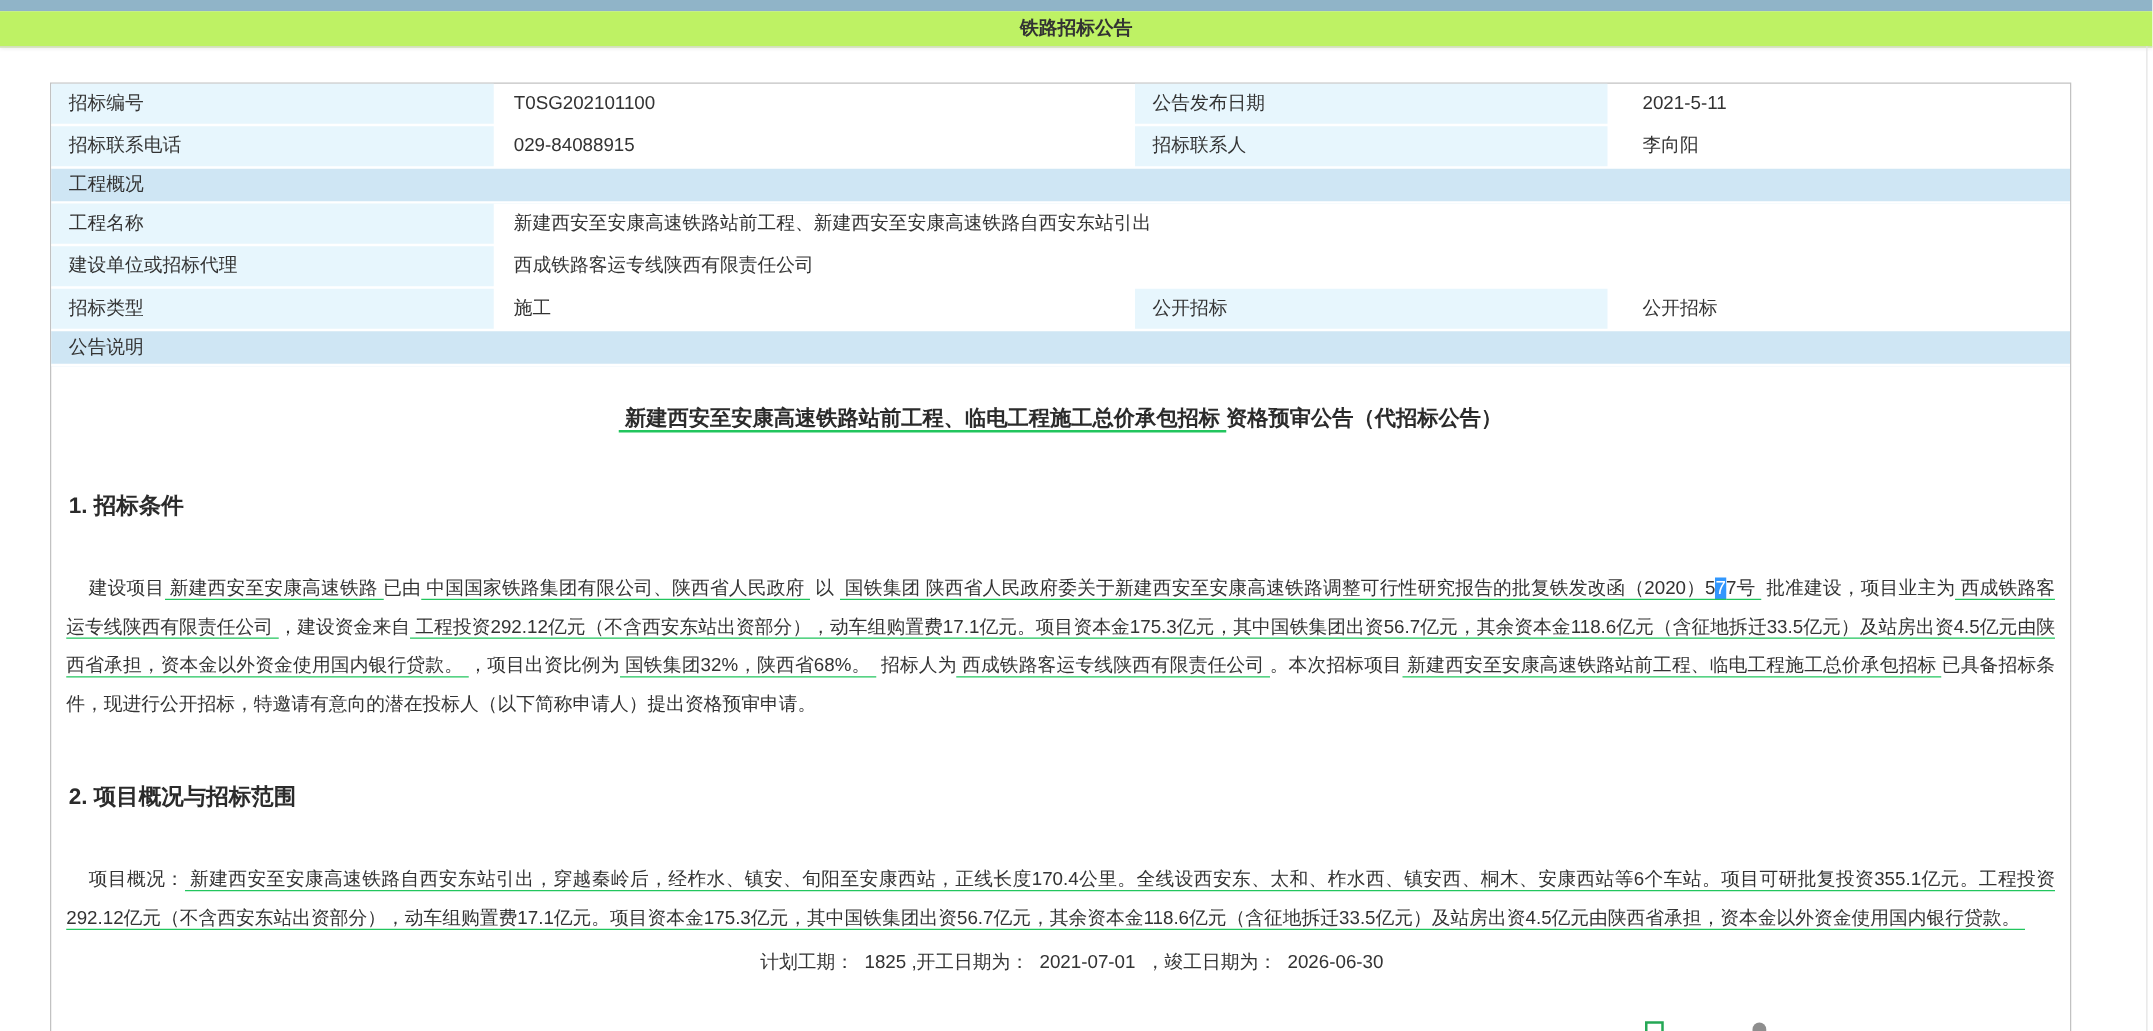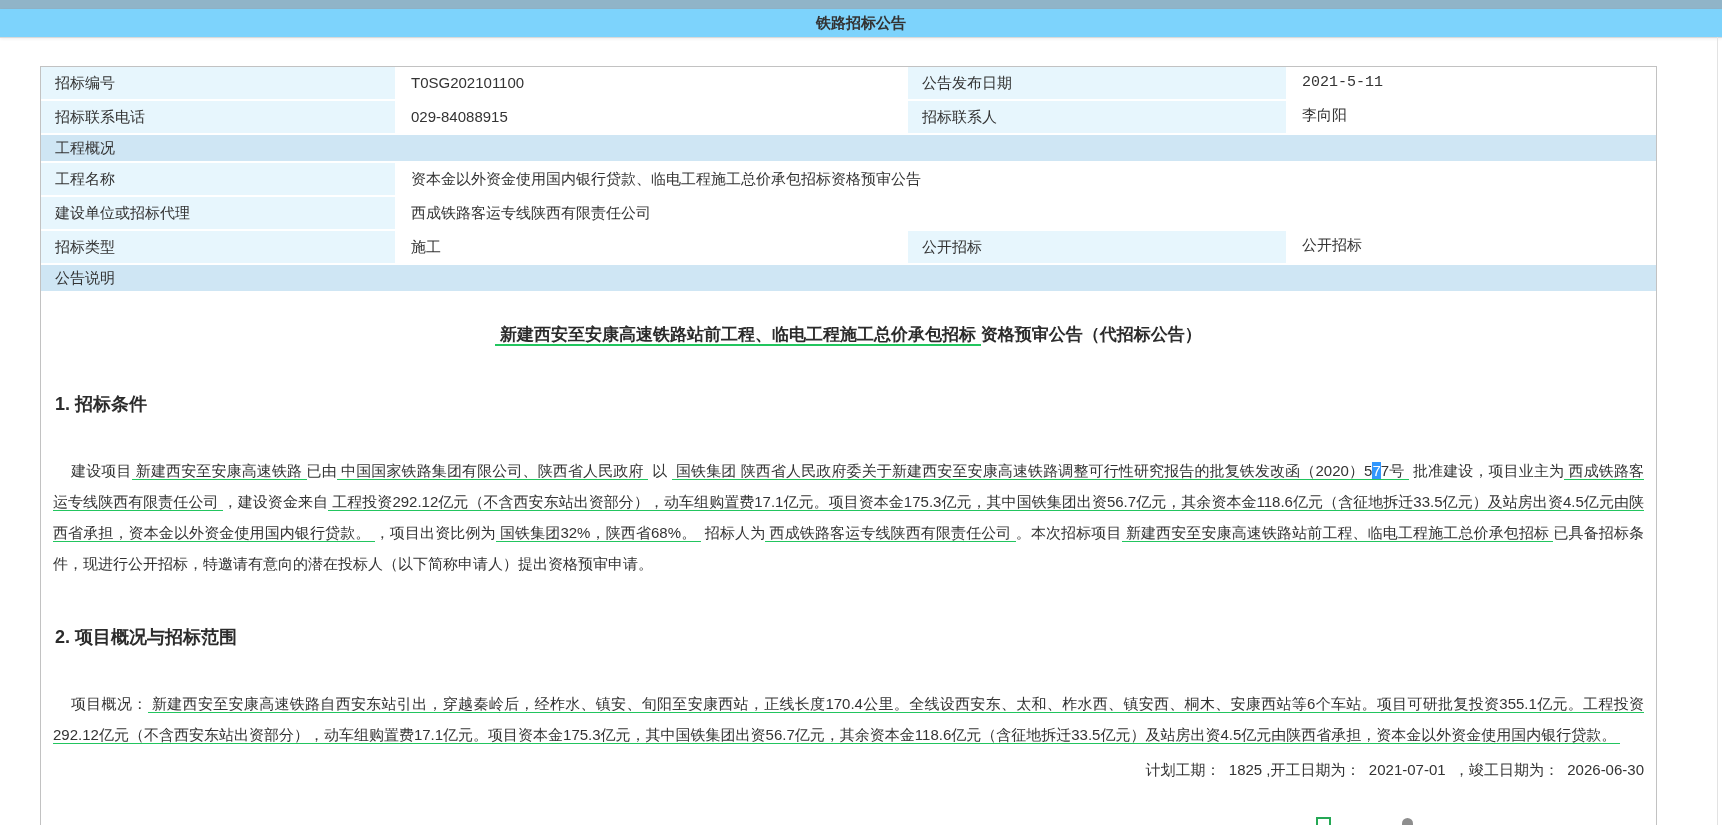--- a/index.html
+++ b/index.html
@@ -6,50 +6,50 @@
   body {
     width:1722px; height:825px; position:relative;
     background:#fff; color:#333;
     font-family:"Liberation Sans","DejaVu Sans",sans-serif;
   }
   .topbar { height:9px; background:var(--topbar,#90b4c8); }
   .appheader {
     height:28px; line-height:28px; text-align:center;
     font-weight:bold; font-size:15px; color:#333;
     border-bottom:1px solid #dadada; box-shadow:0 1px 3px rgba(0,0,0,.07);
-    background:#7dd3fc;
+    background:#bef264;
   }
   .page { margin:28px 65px 0 40px; }
   .tender-table { border:1px solid #c2c2c2; background:#fff; }
   .trow { display:flex; height:32px; line-height:32px; font-size:15px; border-bottom:2px solid #fff; }
   .tlabel { background:var(--label-bg,#e7f6fd); padding-left:14px; box-sizing:border-box; flex-shrink:0; }
   .tlabel.c1 { width:354px; }
   .tval.c1  { width:513px; padding-left:16px; box-sizing:border-box; flex-shrink:0; }
   .tlabel.c2 { width:378px; }
-  .tval.c2  { flex:1; padding-left:16px;font-family:Liberation Mono, monospace; }
+  .tval.c2  { flex:1; padding-left:28px; }
   .tval.spanrest { flex:1; padding-left:16px; }
   .tsection {
     height:26px; line-height:26px; background:var(--section-bg,#cfe6f4);
     padding-left:14px; font-size:15px; border-bottom:2px solid #fff;
   }
   .docbody { padding:0 12px 40px 12px; }
   .doc-title {
     text-align:center; font-weight:bold; font-size:17px;
     margin-top:30px; white-space:pre-wrap; color:#2b2b2b;
   }
   .doc-ref {
     text-align:center; font-weight:bold; font-size:16px;
     margin-top:36px; white-space:pre-wrap; color:#2b2b2b;
   }
   .sec-heading { font-weight:bold; font-size:18px; margin:46px 0 0 2px; color:#2b2b2b; }
   .para {
     font-size:15px; line-height:31px; text-align:justify;
     white-space:pre-wrap; margin:39px 0 0 0; text-indent:18px;
   }
-  .para.schedule { margin-top:4px; text-align:right; }
+  .para.schedule { margin-top:4px; text-align:center; }
   .u { border-bottom:1px solid #22c55e; }
   .doc-title .u, .doc-ref .u { border-bottom-width:2px; }
   .hl { background:var(--hl,#3297fd); color:#fff; }
   .edge-line { position:absolute; top:37px; bottom:0; right:4px; width:1px; background:#e3e3e3; }
   .icon-green-square {
     position:absolute; left:1316px; top:817px; width:11px; height:12px;
     border:2px solid #25a855; background:#fff;
   }
   .icon-gray-partial {
     position:absolute; left:1402px; top:818px; width:11px; height:10px;
@@ -78,21 +78,21 @@
       <div class="tlabel c1">招标联系电话</div>
       <div class="tval c1">029-84088915</div>
       <div class="tlabel c2">招标联系人</div>
       <div class="tval c2">李向阳</div>
     </div>
 
     <div class="tsection">工程概况</div>
 
     <div class="trow">
       <div class="tlabel c1">工程名称</div>
-      <div class="tval spanrest">资本金以外资金使用国内银行贷款、临电工程施工总价承包招标资格预审公告</div>
+      <div class="tval spanrest">新建西安至安康高速铁路站前工程、新建西安至安康高速铁路自西安东站引出</div>
     </div>
 
     <div class="trow">
       <div class="tlabel c1">建设单位或招标代理</div>
       <div class="tval spanrest">西成铁路客运专线陕西有限责任公司</div>
     </div>
 
     <div class="trow">
       <div class="tlabel c1">招标类型</div>
       <div class="tval c1">施工</div>

